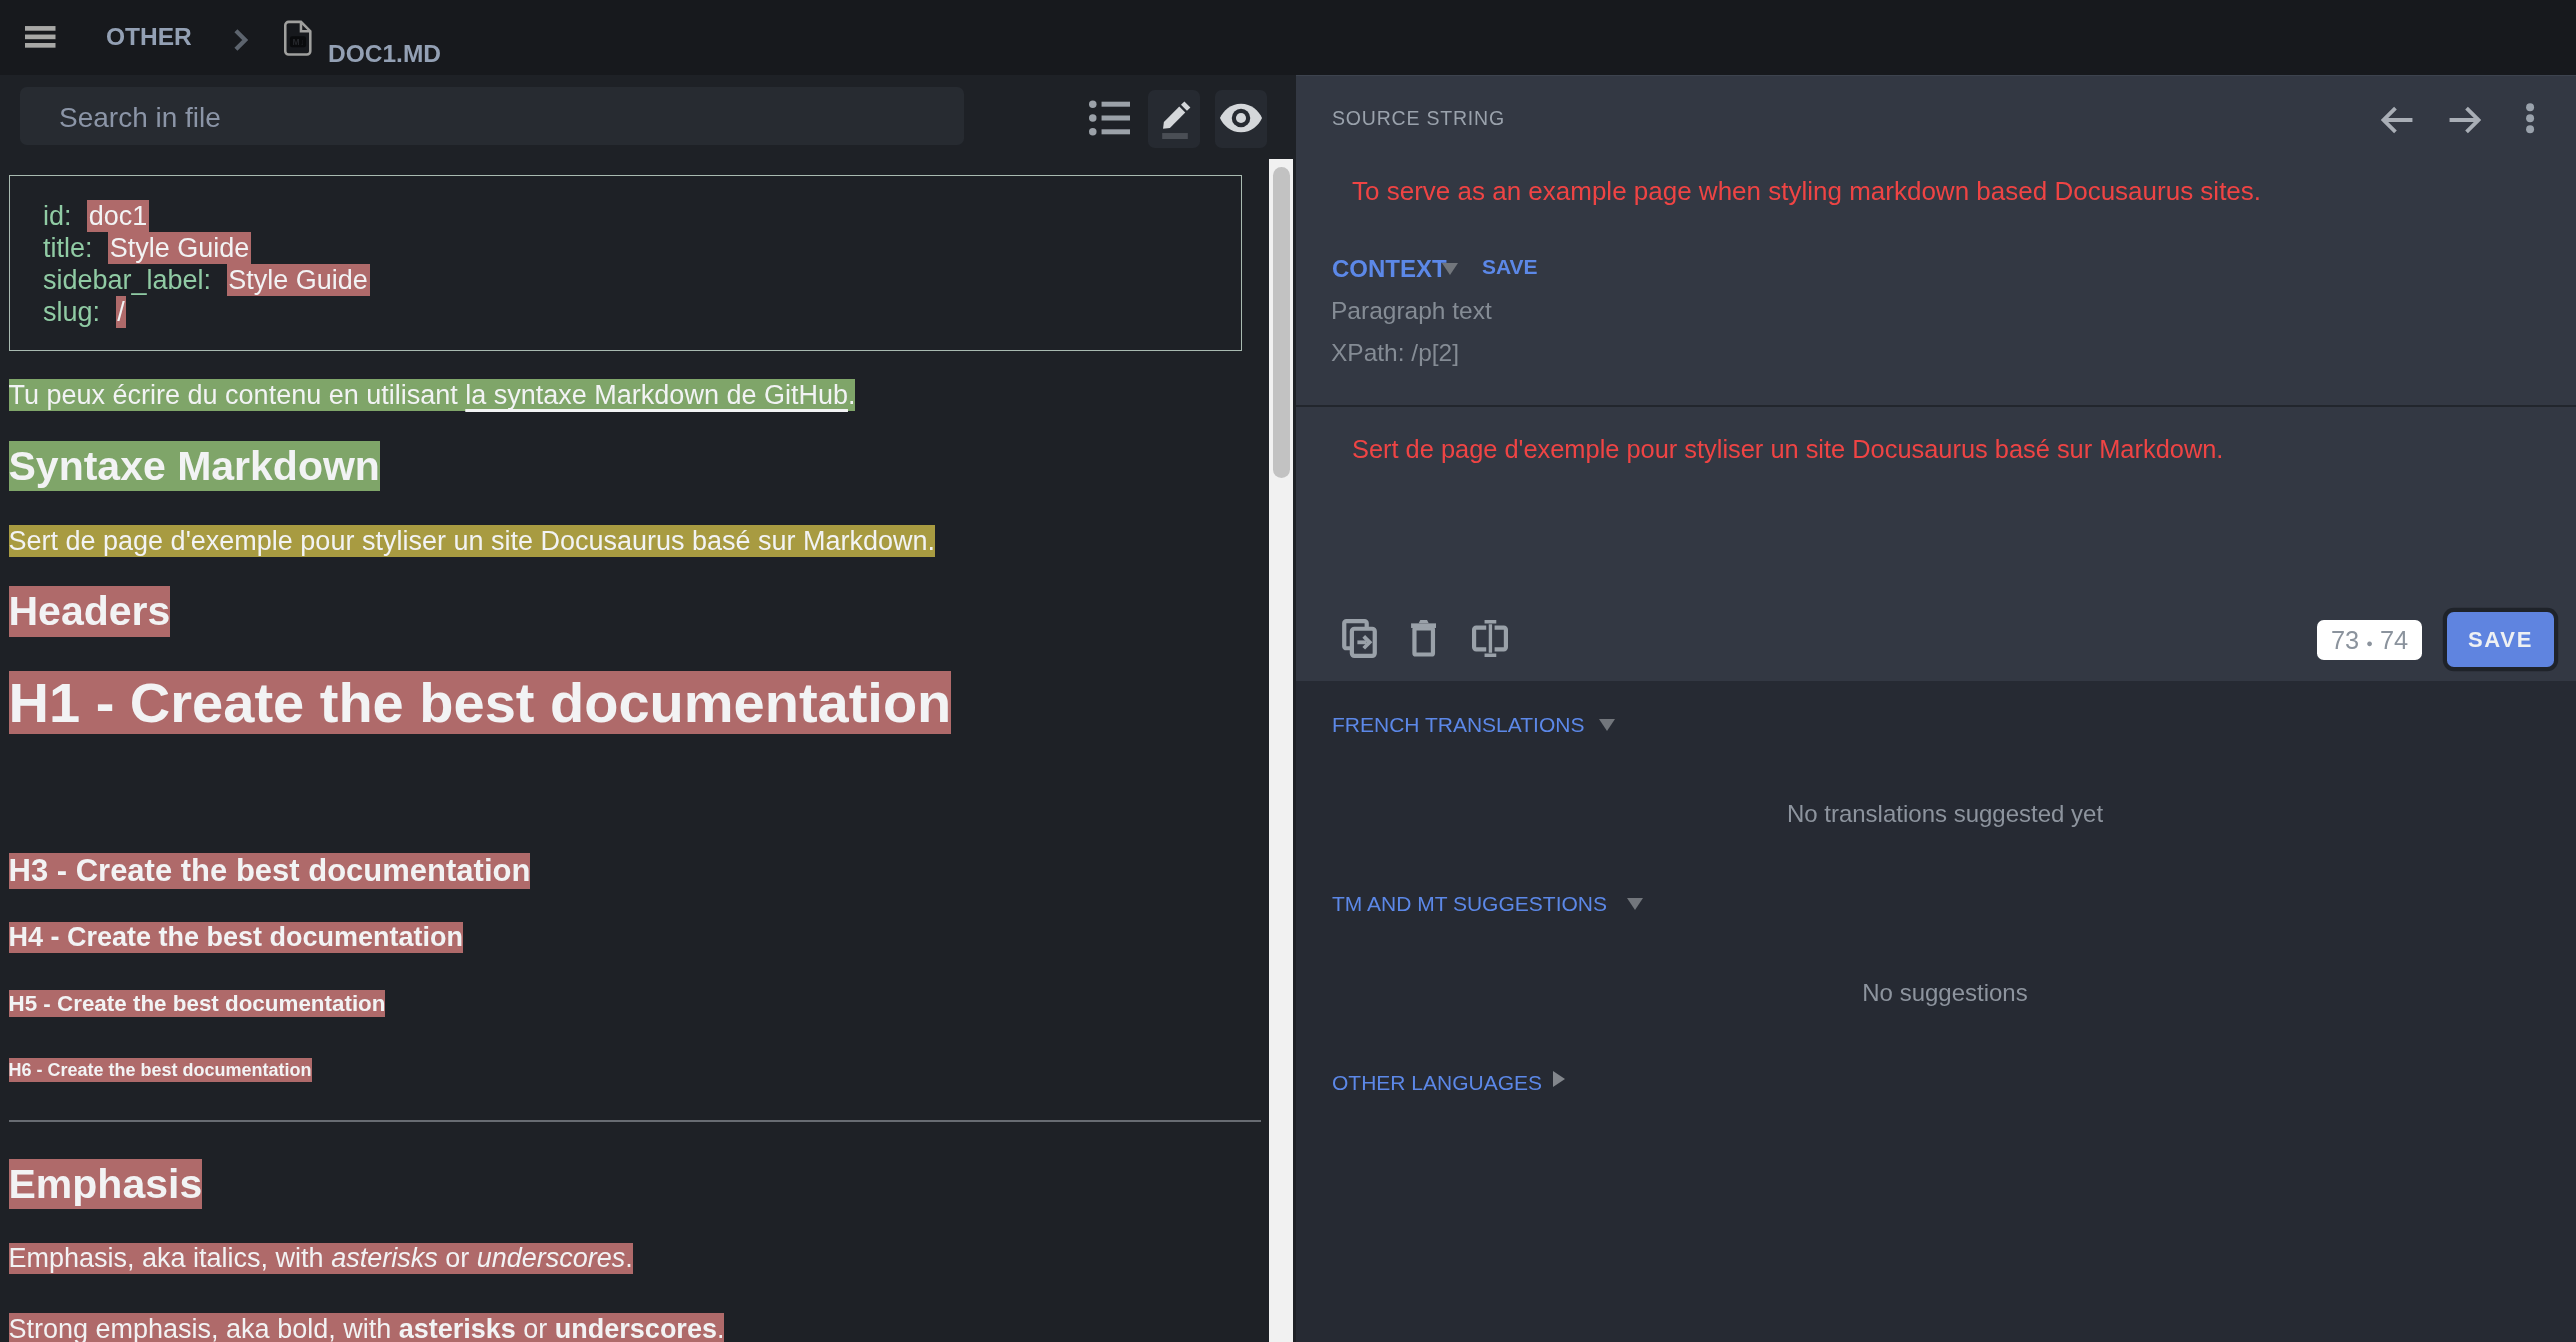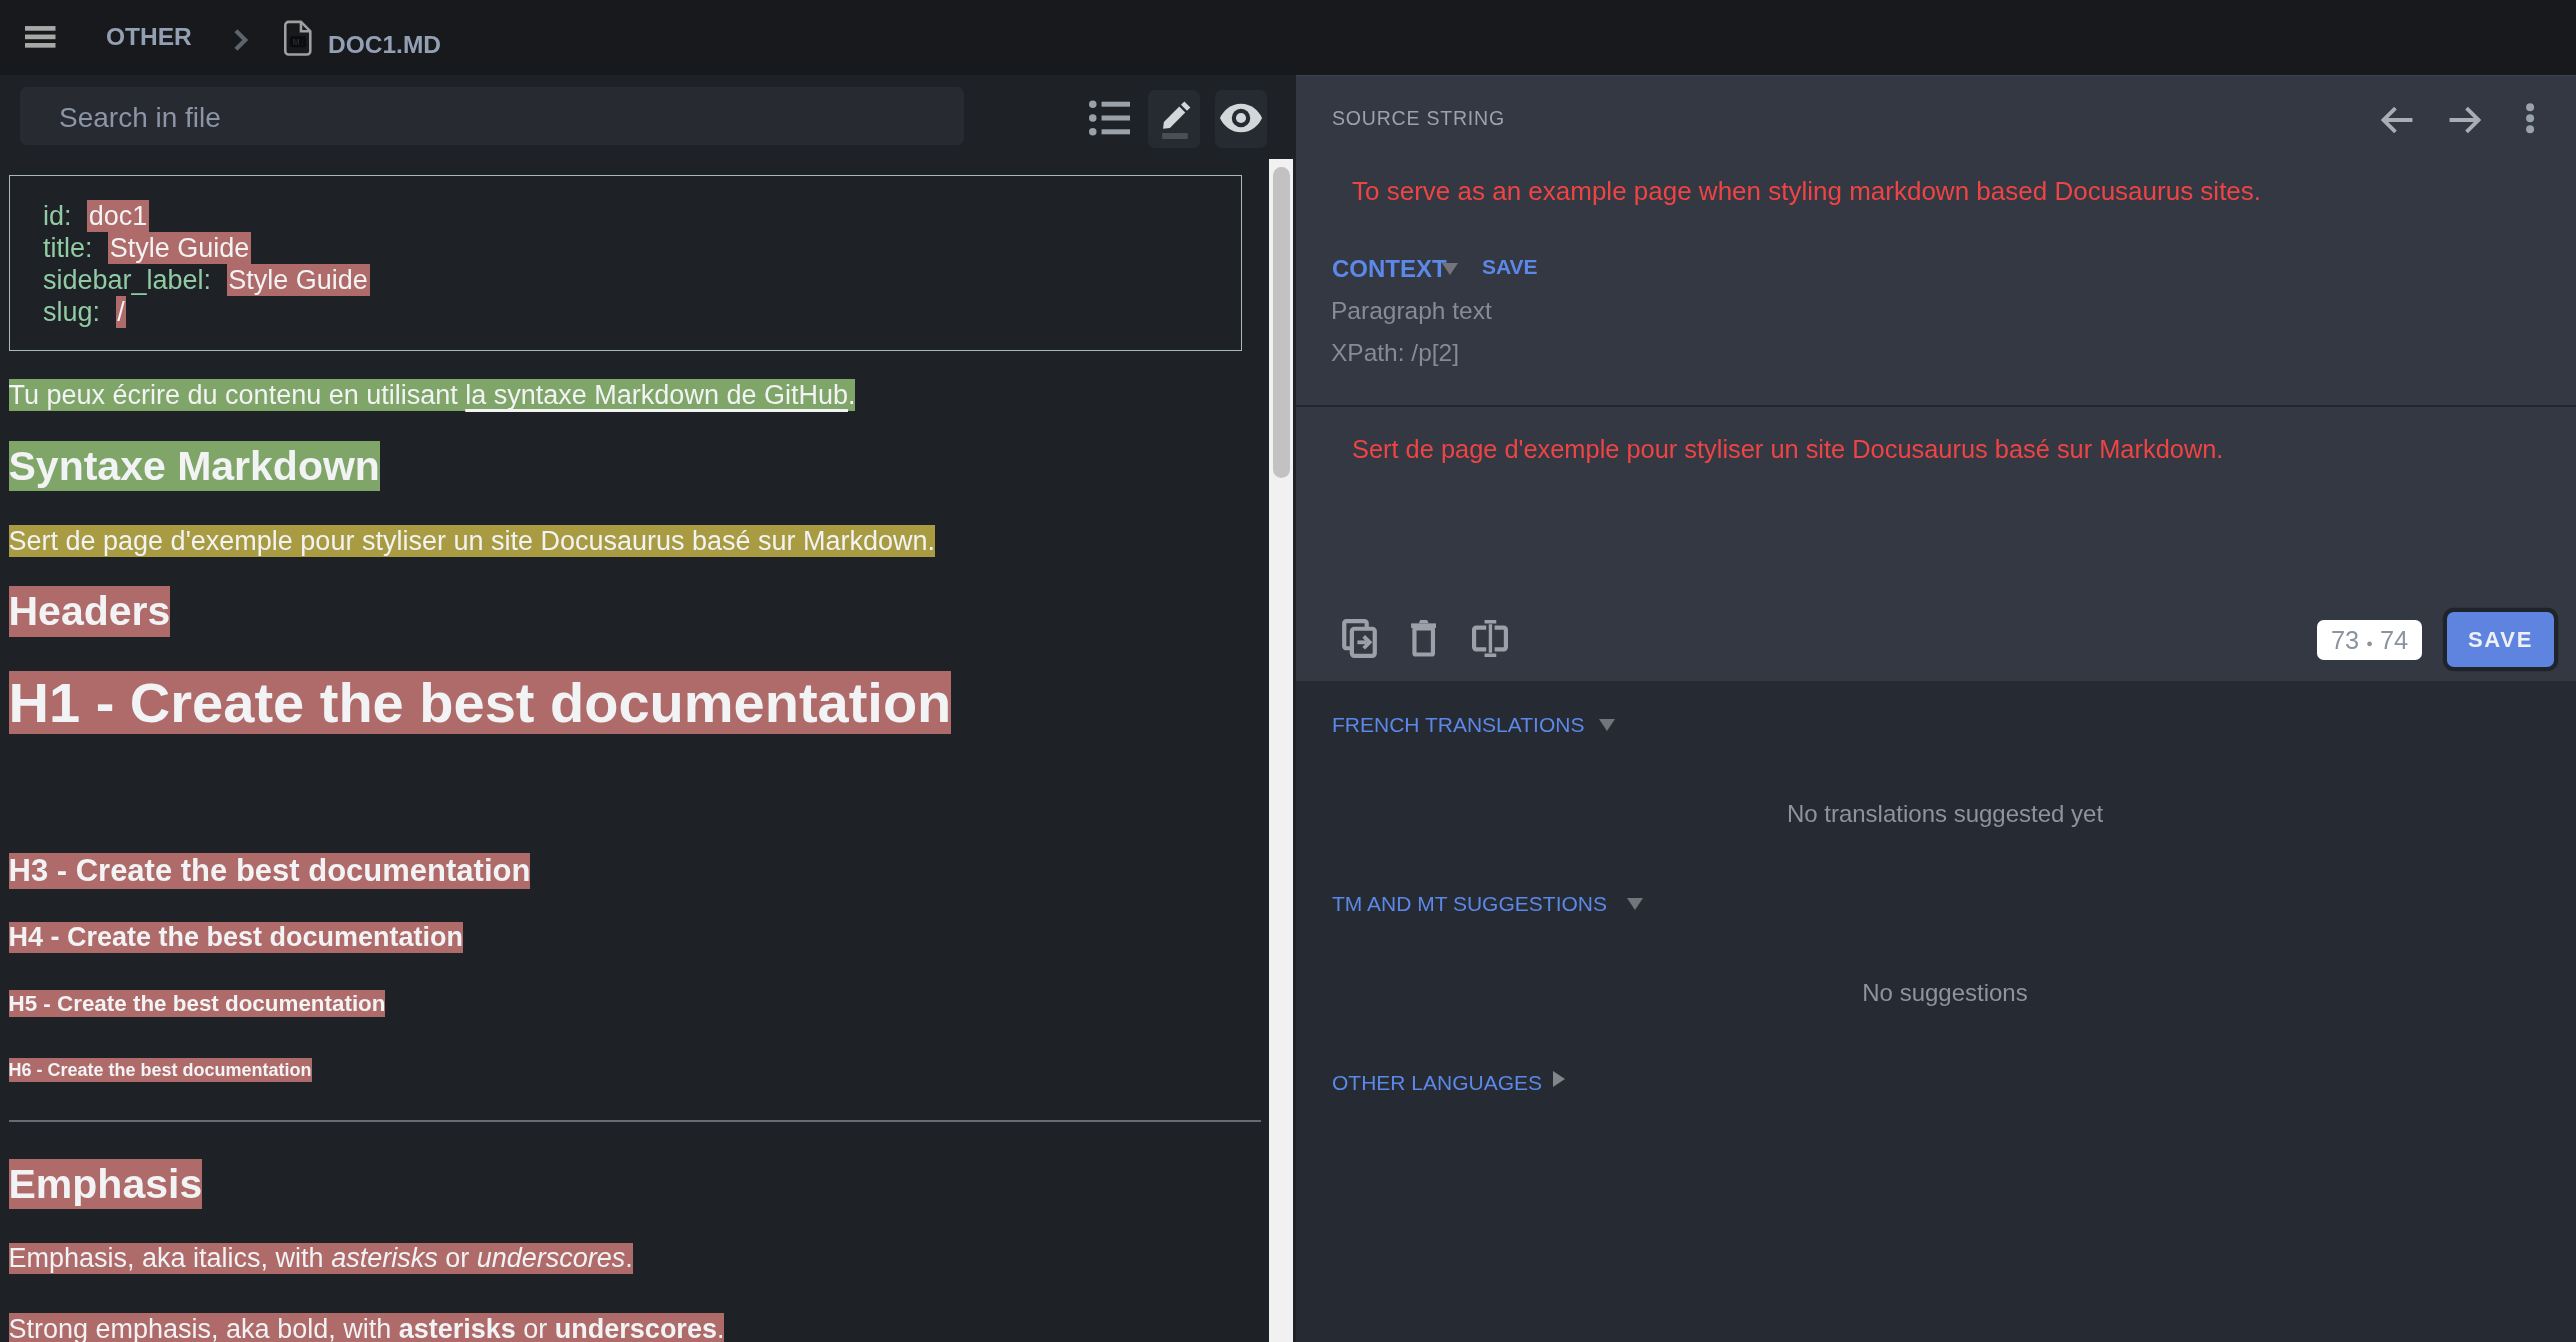--- a/index.html
+++ b/index.html
@@ -58,21 +58,21 @@
   <svg class="abs" style="left:230px; top:28px;" width="20.3" height="24" viewBox="0 0 24 28">
     <polyline points="7,3 18,14 7,25" fill="none" stroke="#5d646e" stroke-width="5"></polyline>
   </svg>
   <svg class="abs" style="left:284px; top:19.5px;" width="28" height="36" viewBox="0 0 33 42">
     <path d="M5.5 2 H20 L31 13 V36.5 A4 4 0 0 1 27 40.5 H5.5 A4 4 0 0 1 1.5 36.5 V6 A4 4 0 0 1 5.5 2 Z" fill="none" stroke="#a0a09e" stroke-width="3"></path>
     <path d="M20 2 V13 H31" fill="none" stroke="#a0a09e" stroke-width="3"></path>
     <rect x="7" y="19" width="19" height="13" rx="2.5" fill="#0a0b0d"></rect>
     <text x="10" y="29.5" font-size="10" font-weight="bold" fill="#26282c" font-family="Liberation Sans">M</text>
     <text x="19" y="29.5" font-size="10" font-weight="bold" fill="#26282c" font-family="Liberation Sans">↓</text>
   </svg>
-  <div class="abs crumb" style="left:328px; top:31px;">DOC1.MD</div>
+  <div class="abs crumb" style="left:328px; top:40px;">DOC1.MD</div>
 
   <div class="abs" id="searchbox"></div>
   <div class="abs" id="searchph">Search in file</div>
   <svg class="abs" style="left:1089px; top:100px;" width="41" height="36" viewBox="0 0 49 43">
     <circle cx="4.5" cy="5" r="4.5" fill="#9ba1a8"></circle>
     <circle cx="4.5" cy="21.5" r="4.5" fill="#9ba1a8"></circle>
     <circle cx="4.5" cy="38" r="4.5" fill="#9ba1a8"></circle>
     <rect x="15" y="2" width="34" height="6" fill="#9ba1a8"></rect>
     <rect x="15" y="18.5" width="34" height="6" fill="#9ba1a8"></rect>
     <rect x="15" y="35" width="34" height="6" fill="#9ba1a8"></rect>

